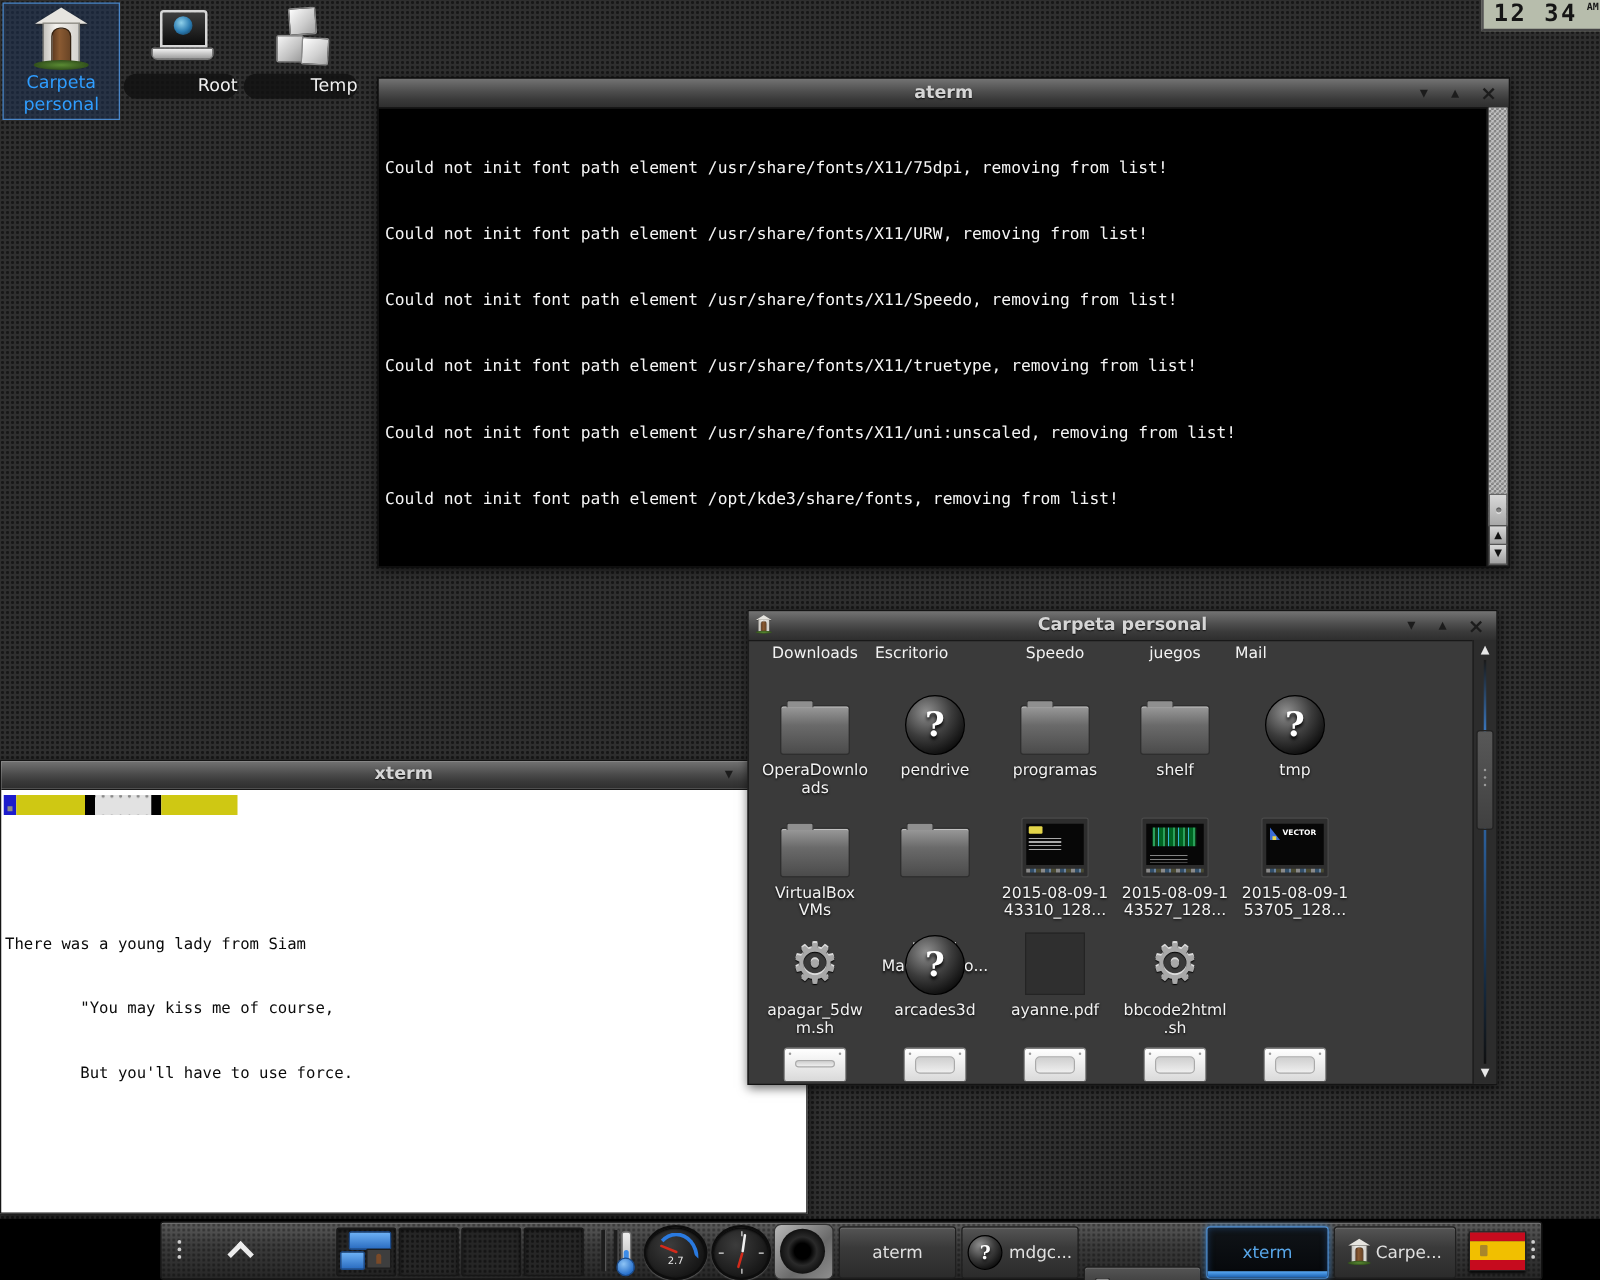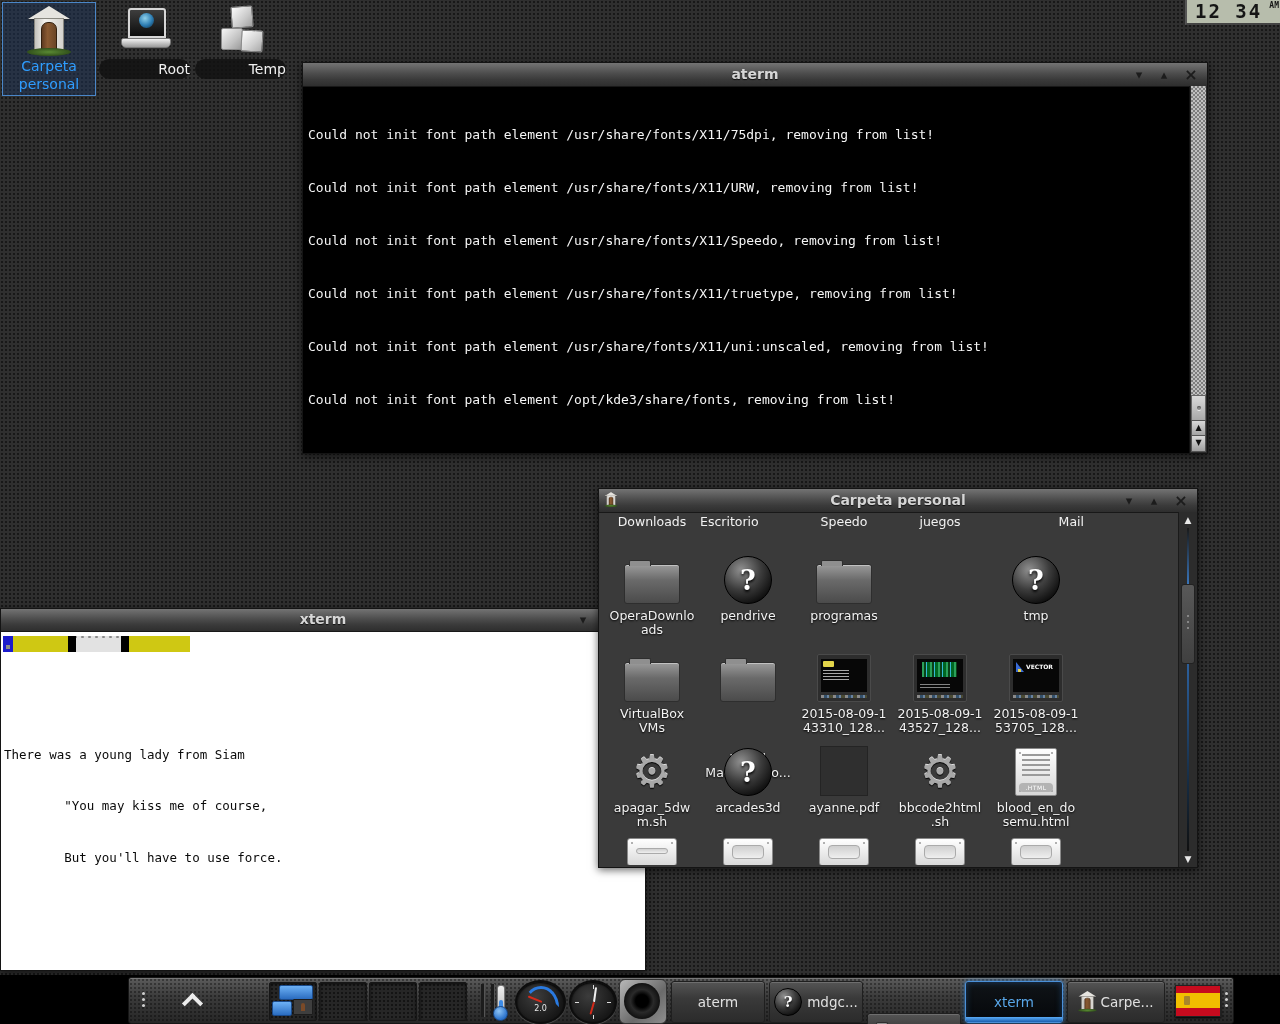--- a/index.html
+++ b/index.html
@@ -260,21 +260,21 @@
       <div class="tbtn" style="right:33px;">▴</div>
       <div class="tbtn" style="right:6px;font-size:16px;">×</div>
     </div>
 
     <div class="abs" style="left:2px;top:23px;right:18px;bottom:2px;overflow:hidden;">
 
       <div class="abs" style="left:3px;top:2px;width:96px;text-align:center;color:#f2f2f2;font-size:12.5px;">Downloads</div>
       <div class="abs" style="left:99px;top:2px;width:96px;text-align:left;color:#f2f2f2;font-size:12.5px;">Escritorio</div>
       <div class="abs" style="left:195px;top:2px;width:96px;text-align:center;color:#f2f2f2;font-size:12.5px;">Speedo</div>
       <div class="abs" style="left:291px;top:2px;width:96px;text-align:center;color:#f2f2f2;font-size:12.5px;">juegos</div>
-      <div class="abs" style="left:387px;top:2px;width:96px;text-align:right;color:#f2f2f2;font-size:12.5px;">Mail</div>
+      <div class="abs" style="left:387px;top:2px;width:96px;text-align:left;color:#f2f2f2;font-size:12.5px;">Mail</div>
 
       <div class="fitem" style="left:3px;top:40px;">
         <div class="ficonbox">
             <div class="folder">
               <div class="ftab"></div>
             </div>
           </div>
         <div class="flabel">OperaDownlo
 ads</div>
       </div>
@@ -284,20 +284,28 @@
           </div>
         <div class="flabel">pendrive</div>
       </div>
       <div class="fitem" style="left:195px;top:40px;">
         <div class="ficonbox">
             <div class="folder">
               <div class="ftab"></div>
             </div>
           </div>
         <div class="flabel">programas</div>
+      </div>
+      <div class="fitem" style="left:291px;top:40px;">
+        <div class="ficonbox">
+            <div class="folder">
+              <div class="ftab"></div>
+            </div>
+          </div>
+        <div class="flabel">shelf</div>
       </div>
       <div class="fitem" style="left:387px;top:40px;">
         <div class="ficonbox">
             <div class="qball">?</div>
           </div>
         <div class="flabel">tmp</div>
       </div>
 
       <div class="fitem" style="left:3px;top:138px;">
         <div class="ficonbox">
@@ -377,31 +385,20 @@
           </div>
         <div class="flabel">ayanne.pdf</div>
       </div>
       <div class="fitem" style="left:291px;top:232px;">
         <div class="ficonbox">
             <div class="gearicon">⚙</div>
           </div>
         <div class="flabel">bbcode2html
 .sh</div>
       </div>
-      <div class="fitem" style="left:387px;top:232px;">
-        <div class="ficonbox">
-            <div class="htmldoc">
-          <div class="screws"></div>
-              <div class="dlines"></div>
-          <div class="badge">.HTML</div>
-        </div>
-          </div>
-        <div class="flabel">blood_en_do
-semu.html</div>
-      </div>
 
       <div class="fitem" style="left:3px;top:326px;">
         <div class="cutdoc">
             <div class="screws"></div>
             <div class="inner" style="height:4px;top:9px;"></div>
           </div>
       </div>
       <div class="fitem" style="left:99px;top:326px;">
         <div class="cutdoc">
             <div class="screws"></div>
@@ -464,21 +461,21 @@
 
       <div class="abs" style="left:360px;top:4px;width:22px;height:38px;">
         <div class="abs" style="left:8px;top:3px;width:6px;height:26px;border-radius:3px;background:linear-gradient(#f0f0f0,#bdbdbd);border:1px solid #777;">
           <div class="abs" style="left:1px;bottom:0;width:4px;height:12px;background:#3d8ce8;border-radius:2px;"></div>
         </div>
         <div class="abs" style="left:4px;top:24px;width:13px;height:13px;border-radius:50%;background:radial-gradient(circle at 38% 32%,#8ec4f5,#2a72cc 70%);border:1px solid #1a4a8a;"></div>
       </div>
       <div class="gaugebase" style="left:386px;top:2px;width:47px;height:40px;">
         <div class="abs" style="left:6px;top:4px;width:30px;height:15px;border:3px solid transparent;border-top-color:#2a7ae0;border-right-color:#2a7ae0;border-radius:50% 50% 0 0/100% 100% 0 0;"></div>
         <div class="needle" style="height:15px;background:#d42a1a;transform:rotate(-68deg);"></div>
-        <div class="abs" style="left:0;right:0;top:22px;text-align:center;color:#e8e8e8;font-size:8px;">2.0</div>
+        <div class="abs" style="left:0;right:0;top:22px;text-align:center;color:#e8e8e8;font-size:8px;">2.7</div>
       </div>
       <div class="gaugebase" style="left:440px;top:2px;width:44px;height:40px;">
         <div class="abs" style="left:50%;top:3px;width:1px;height:4px;background:#ddd;"></div>
         <div class="abs" style="left:50%;bottom:3px;width:1px;height:4px;background:#ddd;"></div>
         <div class="abs" style="left:4px;top:50%;width:4px;height:1px;background:#ddd;"></div>
         <div class="abs" style="right:4px;top:50%;width:4px;height:1px;background:#ddd;"></div>
         <div class="needle" style="height:15px;background:#f0f0f0;transform:rotate(8deg);"></div>
         <div class="needle" style="height:13px;background:#d42a1a;transform:rotate(196deg);"></div>
       </div>
       <div class="abs" style="left:490px;top:1px;width:46px;height:43px;border-radius:6px;background:linear-gradient(135deg,#b8b8b8,#6a6a6a 60%,#8f8f8f);border:1px solid #333;">

